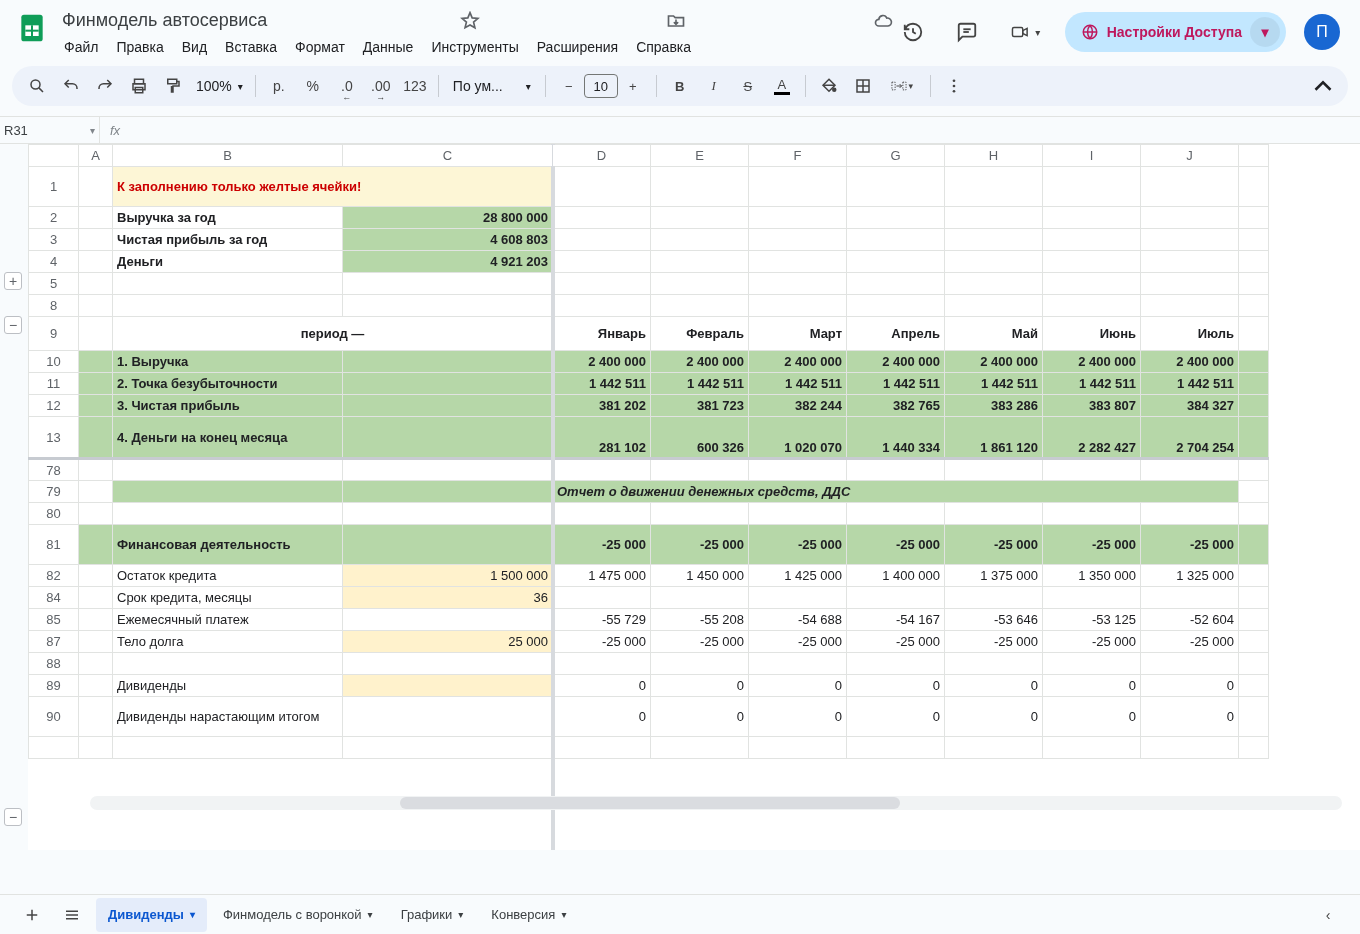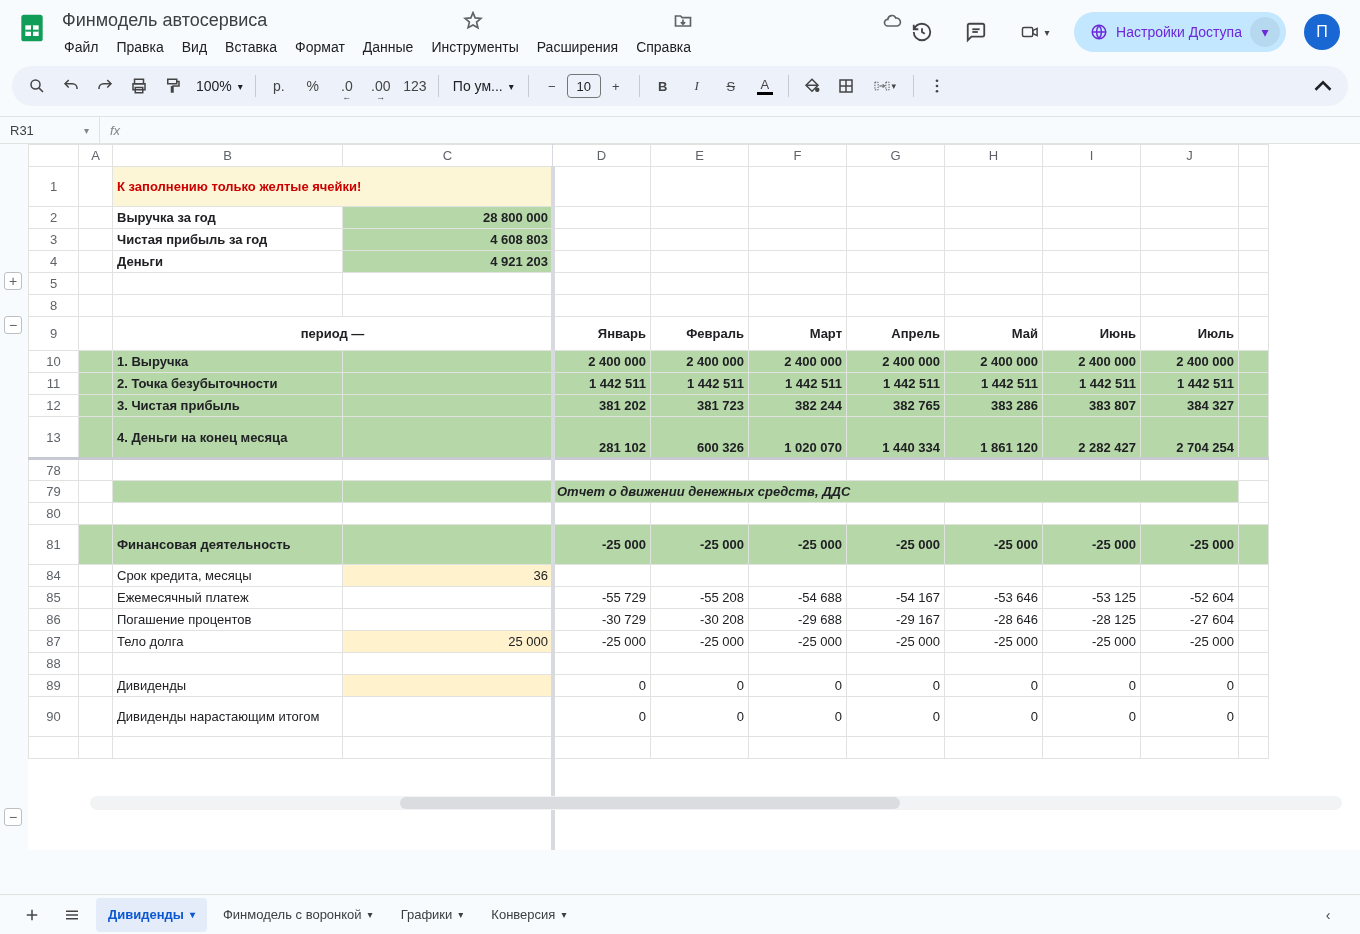--- a/index.html
+++ b/index.html
@@ -12,41 +12,41 @@
 .title-col { display:flex; flex-direction:column; margin-left:4px; flex:1; }
 .title-row { display:flex; align-items:center; gap:10px;justify-content:space-between; }
 .doc-title { font-size:18px; color:#3c4043; padding:2px 6px; border-radius:4px; }
 .title-icon { color:#5f6368; width:20px; height:20px; display:flex; align-items:center; justify-content:center; cursor:pointer; }
 .title-icon svg { width:20px; height:20px; }
 .menu-row { display:flex; gap:2px; margin-top:2px; }
 .menu-item { padding:4px 8px; font-size:14px; color:#202124; border-radius:4px; cursor:pointer; }
 .titlebar-right { display:flex; align-items:center; gap:14px; margin-right:8px; padding-top:4px; }
 .right-icon { width:40px; height:40px; display:flex; align-items:center; justify-content:center; color:#444; border-radius:50%; cursor:pointer; }
 .right-icon svg { width:22px; height:22px; }
-.share-btn { background:#c2e7ff; color:#6d28d9; border-radius:40px; height:40px; padding:0 6px 0 16px; display:flex; align-items:center; gap:8px; font-weight:400; cursor:pointer; }
+.share-btn { background:#c2e7ff; color:#be185d; border-radius:40px; height:40px; padding:0 6px 0 16px; display:flex; align-items:center; gap:8px; font-weight:700; cursor:pointer; }
 .share-btn .dd { width:30px; height:30px; background:rgba(0,0,0,0.06); border-radius:50%; display:flex; align-items:center; justify-content:center; }
 .avatar { width:36px; height:36px; border-radius:50%; background:#1967d2; color:#fff; display:flex; align-items:center; justify-content:center; font-weight:500; font-size:16px; cursor:pointer; margin-left:4px; }
 
 
 .toolbar-wrap { padding:0 12px; }
 .toolbar { background:#edf2fa; border-radius:24px; height:40px; display:flex; align-items:center; padding:0 10px; gap:4px; }
 .tb-btn { width:30px; height:30px; display:flex; align-items:center; justify-content:center; color:#444; border-radius:4px; cursor:pointer; font-size:13px; }
 .tb-btn svg { width:18px; height:18px; }
 .tb-sep { width:1px; height:22px; background:#c7cbd1; margin:0 4px; }
 .tb-text { font-size:14px; padding:0 4px; }
 .tb-zoom { display:flex; align-items:center; gap:6px; padding:0 4px; cursor:pointer; }
-.tb-font { display:flex; align-items:center; gap:6px; padding:0 6px; cursor:pointer; }
+.tb-font { display:flex; align-items:center; gap:23px; padding:0 6px; cursor:pointer; }
 .tb-size { display:flex; align-items:center; gap:0; }
 .tb-size-box { border:1px solid #747775; border-radius:4px; width:34px; height:24px; display:flex; align-items:center; justify-content:center; font-size:13px; }
 .toolbar .spacer { flex:1; }
 .tb-collapse { width:30px; height:30px; display:flex; align-items:center; justify-content:center; cursor:pointer; }
 
 
 .fbar { display:flex; align-items:center; border-top:1px solid #e1e3e1; border-bottom:1px solid #e1e3e1; height:28px; margin-top:10px; }
-.namebox { width:100px; padding:0 10px; font-size:13px; color:#3c4043; border-right:1px solid #e1e3e1; height:100%; display:flex; align-items:center; justify-content:space-between; }
+.namebox { width:100px; padding:0 4px; font-size:13px; color:#3c4043; border-right:1px solid #e1e3e1; height:100%; display:flex; align-items:center; justify-content:space-between; }
 .fx { color:#80868b; font-style:italic; padding:0 10px; font-size:13px; }
 
 
 .grid-wrap { position:relative; height:706px; overflow:hidden; background:#fff; margin-left:28px; }
 .grid { border-collapse:collapse; table-layout:fixed; }
 .grid th, .grid td { border:1px solid #e1e3e1; font-size:13px; overflow:hidden; }
 .grid thead th { background:#fff; color:#5f6368; font-weight:normal; height:22px; text-align:center; position:sticky; top:0; z-index:2; }
 .rownum { background:#fff; color:#5f6368; text-align:center; width:50px; font-weight:normal; position:sticky; left:0; z-index:1; font-size:13px; }
 .grid td { padding:2px 4px; height:22px; vertical-align:middle; white-space:nowrap; }
 .c-right { text-align:right; }
@@ -506,20 +506,34 @@
             <td class=" c-bold c-right">-25 000</td>
             <td class=" c-bold c-right">-25 000</td>
             <td class=" c-bold c-right">-25 000</td>
             <td class=" c-bold c-right">-25 000</td>
             <td class=" c-bold c-right">-25 000</td>
             <td class=" c-bold c-right">-25 000</td>
             <td class=" c-bold c-right">-25 000</td>
             <td></td>
           </tr>
           <tr>
+            <td class="rownum">82</td>
+            <td></td>
+            <td>Остаток кредита</td>
+            <td class=" c-right bg-lyellow">1 500 000</td>
+            <td class=" c-right">1 475 000</td>
+            <td class=" c-right">1 450 000</td>
+            <td class=" c-right">1 425 000</td>
+            <td class=" c-right">1 400 000</td>
+            <td class=" c-right">1 375 000</td>
+            <td class=" c-right">1 350 000</td>
+            <td class=" c-right">1 325 000</td>
+            <td></td>
+          </tr>
+          <tr>
             <td class="rownum">84</td>
             <td></td>
             <td>Срок кредита, месяцы</td>
             <td class=" c-right bg-lyellow">36</td>
             <td></td>
             <td></td>
             <td></td>
             <td></td>
             <td></td>
             <td></td>
@@ -531,34 +545,20 @@
             <td></td>
             <td>Ежемесячный платеж</td>
             <td></td>
             <td class=" c-right">-55 729</td>
             <td class=" c-right">-55 208</td>
             <td class=" c-right">-54 688</td>
             <td class=" c-right">-54 167</td>
             <td class=" c-right">-53 646</td>
             <td class=" c-right">-53 125</td>
             <td class=" c-right">-52 604</td>
-            <td></td>
-          </tr>
-          <tr>
-            <td class="rownum">86</td>
-            <td></td>
-            <td>Погашение процентов</td>
-            <td></td>
-            <td class=" c-right">-30 729</td>
-            <td class=" c-right">-30 208</td>
-            <td class=" c-right">-29 688</td>
-            <td class=" c-right">-29 167</td>
-            <td class=" c-right">-28 646</td>
-            <td class=" c-right">-28 125</td>
-            <td class=" c-right">-27 604</td>
             <td></td>
           </tr>
           <tr>
             <td class="rownum">87</td>
             <td></td>
             <td>Тело долга</td>
             <td class=" c-right bg-lyellow">25 000</td>
             <td class=" c-right">-25 000</td>
             <td class=" c-right">-25 000</td>
             <td class=" c-right">-25 000</td>

